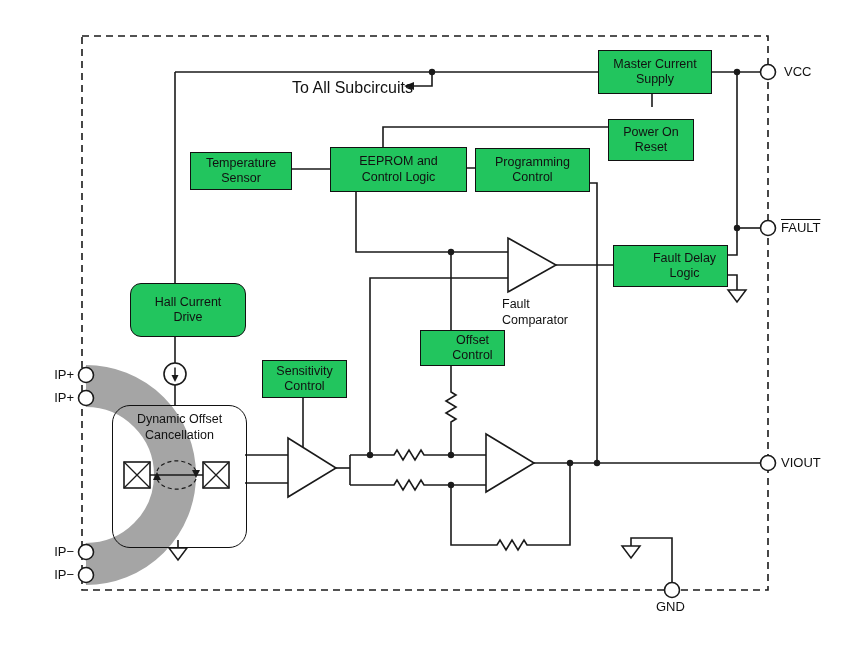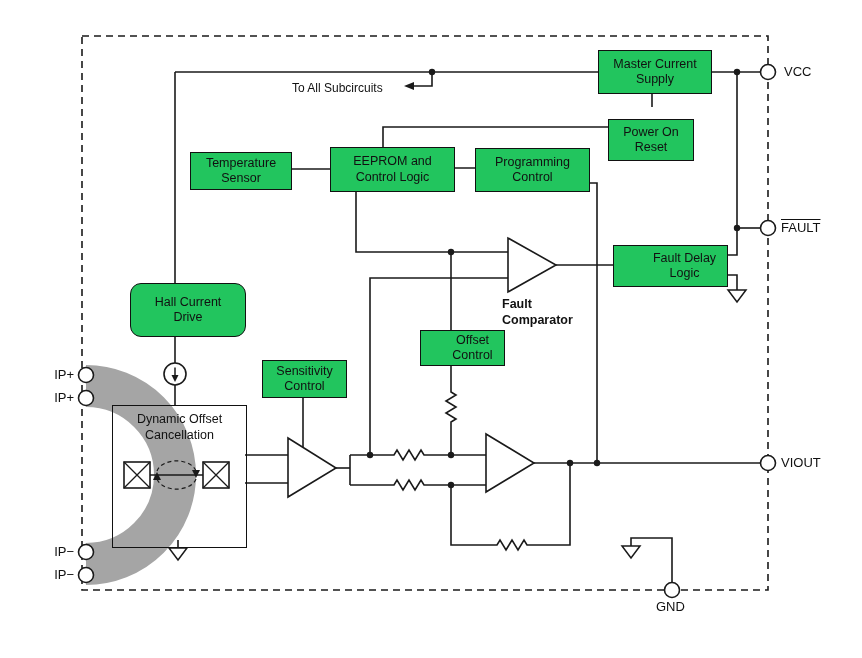--- a/index.html
+++ b/index.html
@@ -10,21 +10,21 @@
   #stage svg{position:absolute;left:0;top:0;}
   .w{fill:none;stroke:#1a1a1a;stroke-width:1.6;}
   .sym{fill:#ffffff;stroke:#1a1a1a;stroke-width:1.6;}
   .blk{
     position:absolute;border:1.5px solid #111;background:#22c55e;
     display:flex;align-items:center;justify-content:center;text-align:center;
     font-size:12.5px;line-height:1.24;
   }
   .blk.transparent{background:transparent;align-items:flex-start;padding-top:6px;}
   .lbl{position:absolute;font-size:13px;line-height:16px;white-space:nowrap;}
-  .lbl.small{font-size:12px;}
+  .lbl.small{font-size:16px;}
   .lbl.right{text-align:right;}
   .overbar{text-decoration:overline;}
 </style>
 </head>
 <body>
 
 <div id="stage">
 
   <svg width="862" height="658" viewBox="0 0 862 658">
     <defs>
@@ -142,44 +142,44 @@
 
   <div class="blk" style="left:598px;top:50px;width:112px;height:42px;">
       <span>Master Current Supply</span>
     </div>
   <div class="blk" style="left:608px;top:107px;width:84px;height:40px;margin-top:12px;">
       <span>Power On Reset</span>
     </div>
   <div class="blk" style="left:190px;top:152px;width:100px;height:36px;">
       <span>Temperature Sensor</span>
     </div>
-  <div class="blk" style="left:330px;top:147px;width:107px;height:43px;padding:0 8px;">
+  <div class="blk" style="left:330px;top:147px;width:107px;height:43px;padding:0 14px;">
       <span>EEPROM and Control Logic</span>
     </div>
   <div class="blk" style="left:475px;top:148px;width:113px;height:42px;">
       <span>Programming Control</span>
     </div>
   <div class="blk" style="left:613px;top:245px;width:85px;height:40px;padding-left:28px;">
       <span>Fault Delay Logic</span>
     </div>
   <div class="blk" style="left:130px;top:283px;width:90px;height:52px;padding:0 12px;border-radius:11px;">
       <span>Hall Current Drive</span>
     </div>
   <div class="blk" style="left:262px;top:360px;width:83px;height:36px;">
       <span>Sensitivity Control</span>
     </div>
   <div class="blk" style="left:420px;top:330px;width:63px;height:34px;padding-left:20px;">
       <span>Offset Control</span>
     </div>
-  <div class="blk transparent" style="left:112px;top:405px;width:133px;height:135px;justify-content:center;">
+  <div class="blk transparent" style="left:112px;top:405px;width:133px;height:135px;justify-content:center;border-radius:18px;">
       <span>Dynamic Offset Cancellation</span>
     </div>
 
   <div class="lbl small" style="left:292px;top:80px;">To All Subcircuits</div>
-  <div class="lbl" style="left:502px;top:296px;width:80px;white-space:normal;font-size:12.5px;font-weight:bold;">Fault Comparator</div>
+  <div class="lbl" style="left:502px;top:296px;width:80px;white-space:normal;font-size:12.5px;">Fault Comparator</div>
 
   <div class="lbl" style="left:784px;top:64px;">VCC</div>
   <div class="lbl" style="left:781px;top:220px;"><span class="overbar">FAULT</span></div>
   <div class="lbl" style="left:781px;top:455px;">VIOUT</div>
   <div class="lbl" style="left:656px;top:599px;">GND</div>
   <div class="lbl right" style="left:44px;top:367px;width:30px;">IP+</div>
   <div class="lbl right" style="left:44px;top:390px;width:30px;">IP+</div>
   <div class="lbl right" style="left:44px;top:544px;width:30px;">IP−</div>
   <div class="lbl right" style="left:44px;top:567px;width:30px;">IP−</div>
 

